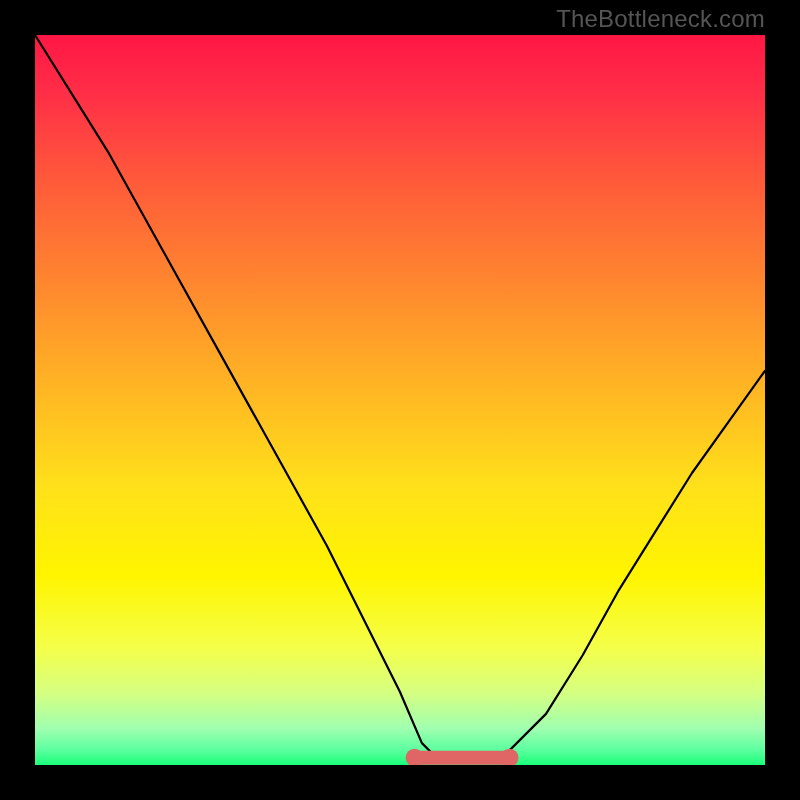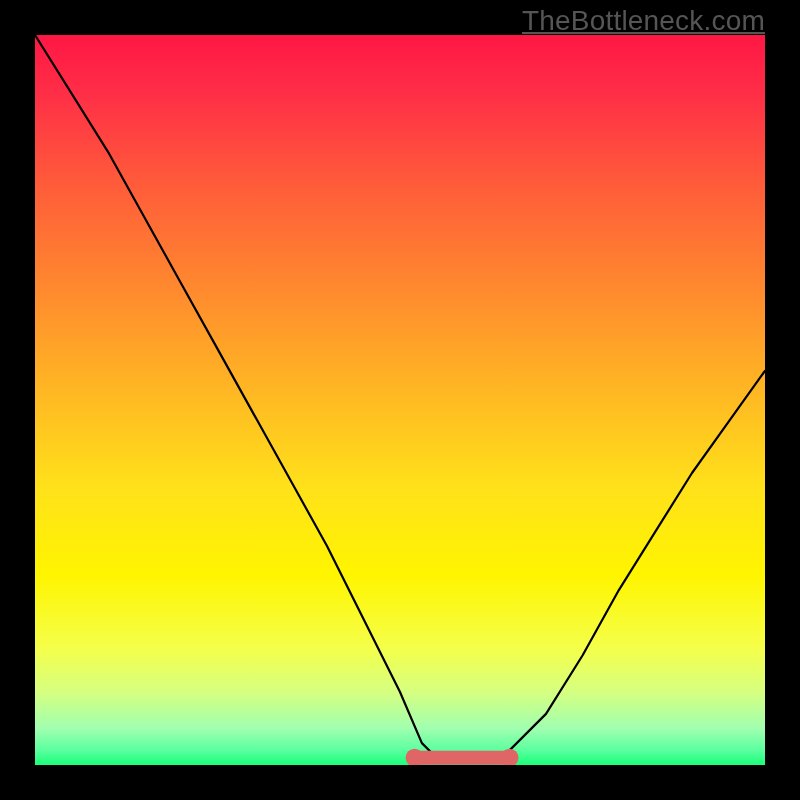--- a/index.html
+++ b/index.html
@@ -16,24 +16,23 @@
     width: 800px;
     height: 800px;
     box-sizing: border-box;
     border: 35px solid #000;
   }
   .watermark {
     position: absolute;
     top: -30px;
     right: 0;
     color: #555;
-    font-size: 28px;
+    font-size: 24px;
     font-weight: 500;
     letter-spacing: 0.2px;
-    text-decoration: underline;
   }
   .plot {
     position: relative;
     width: 100%;
     height: 100%;
   }
   svg {
     display: block;
     width: 100%;
     height: 100%;

